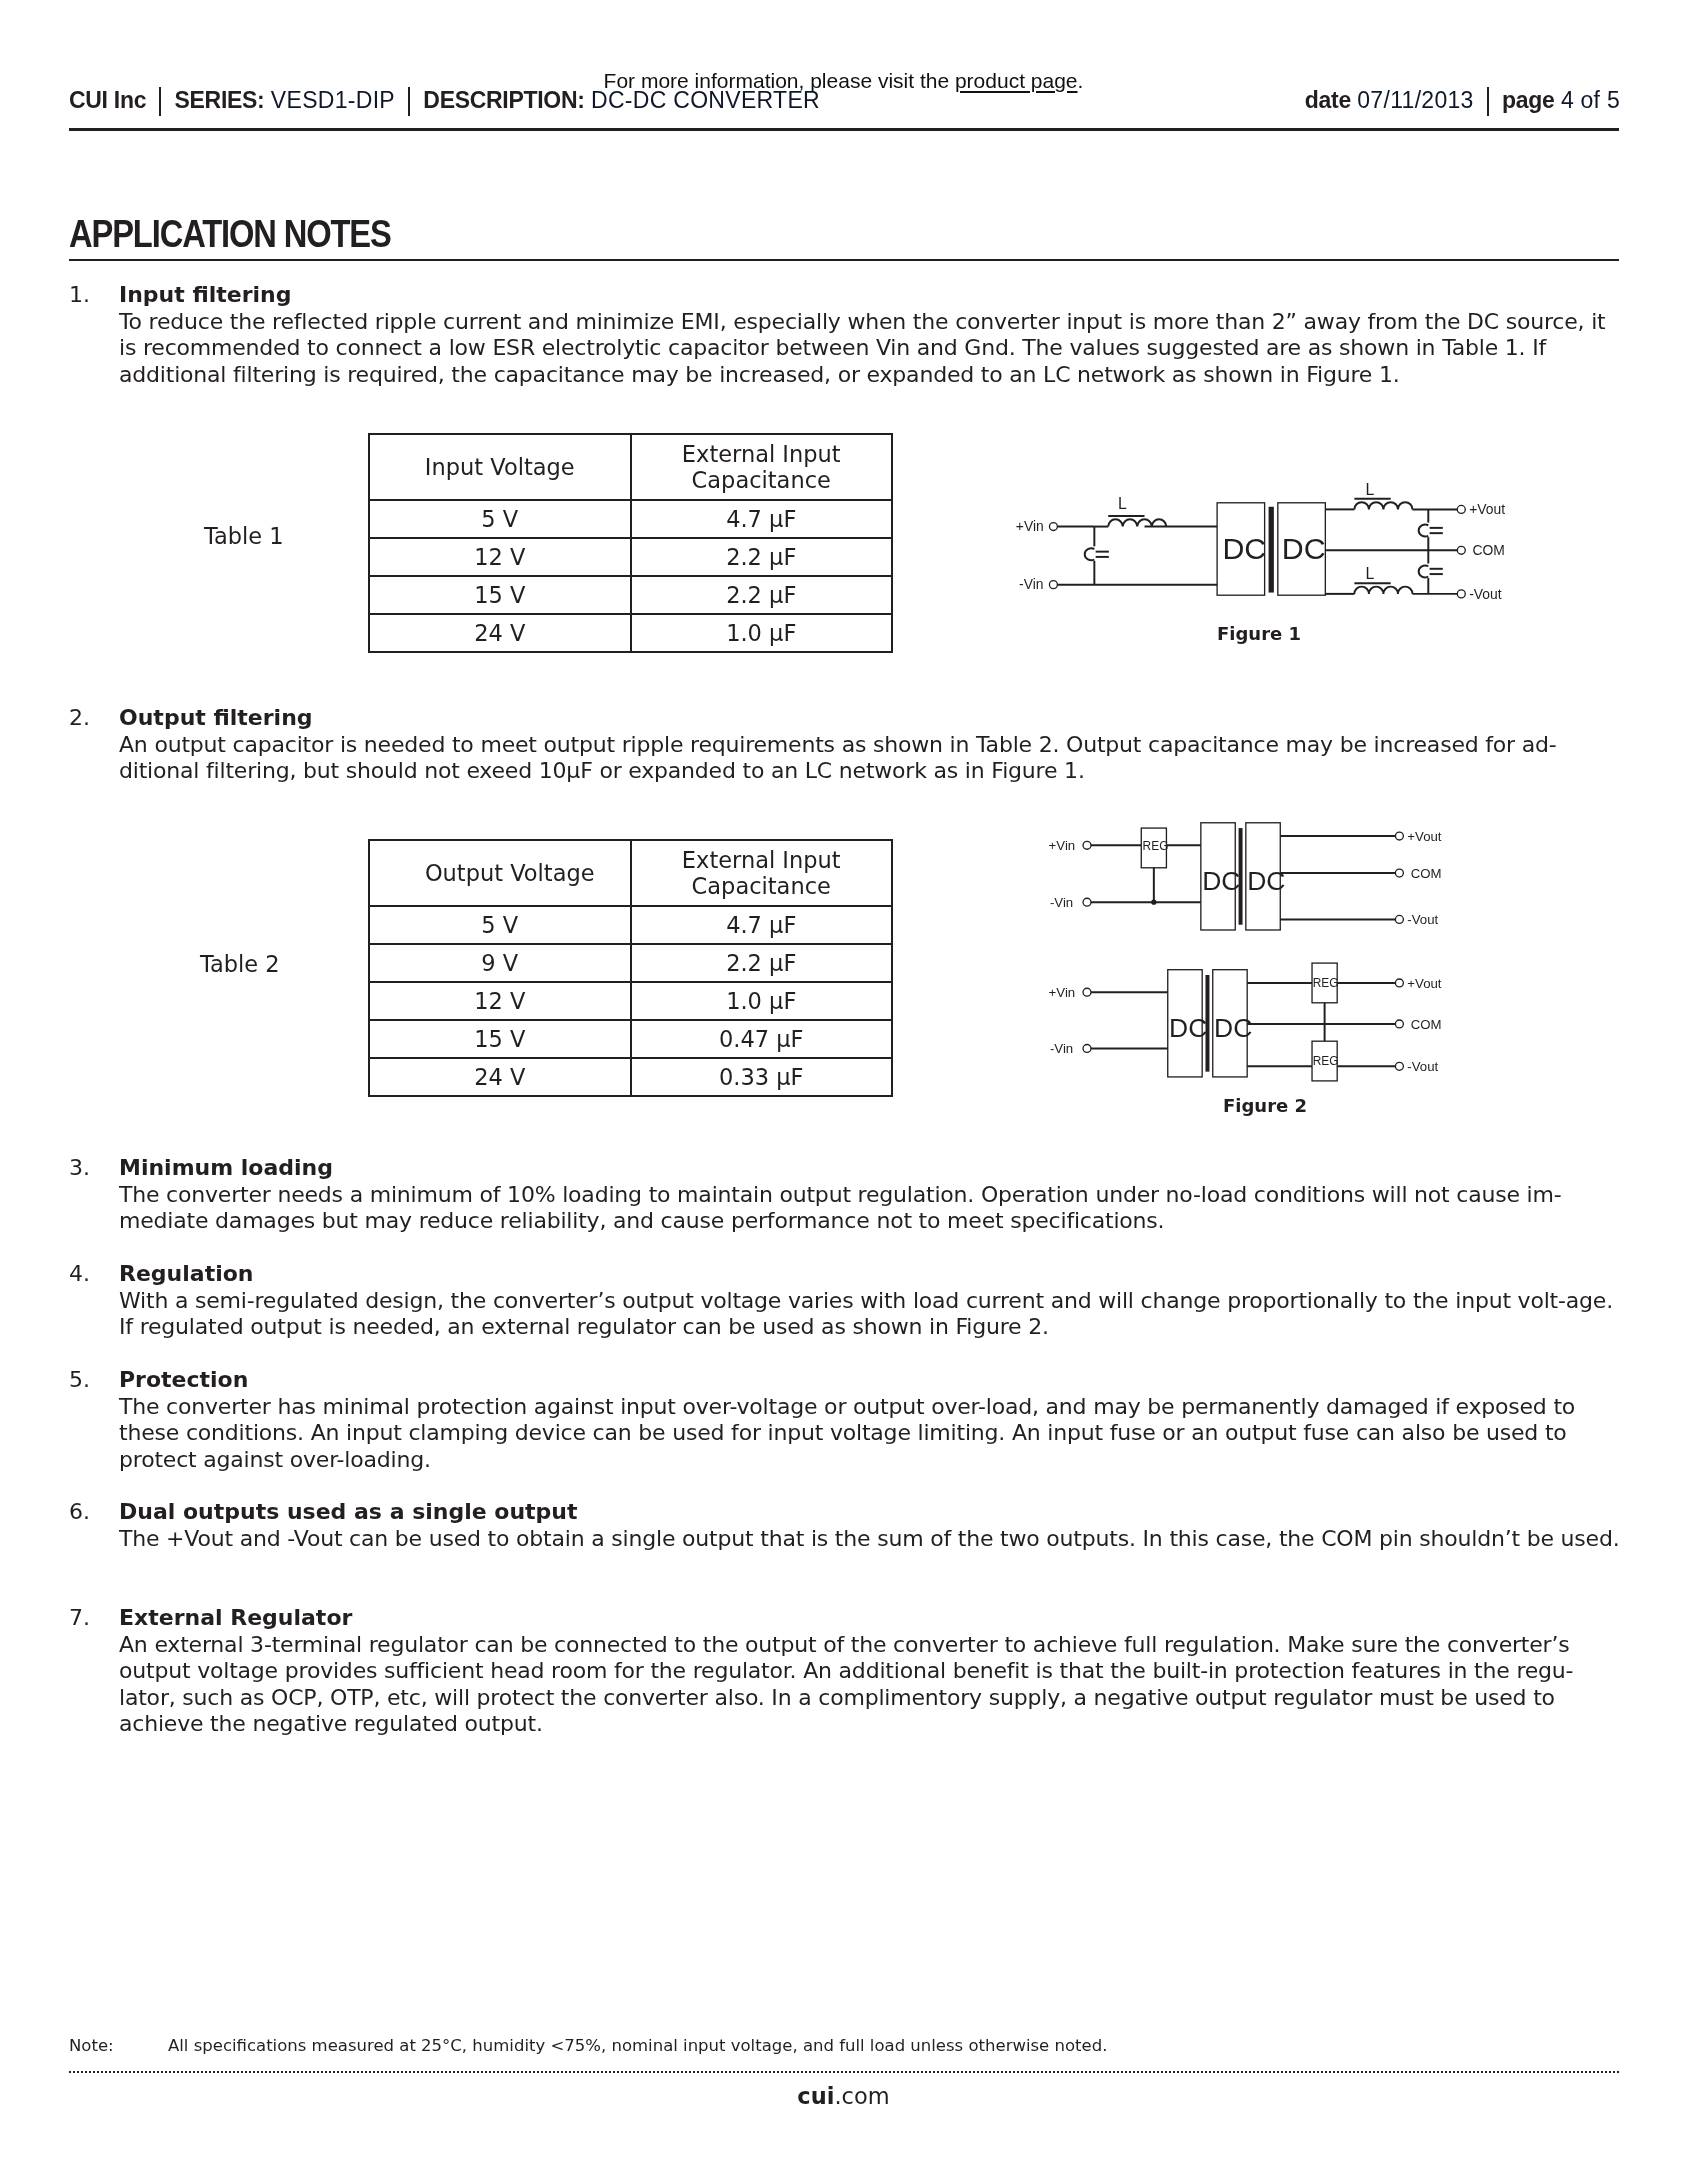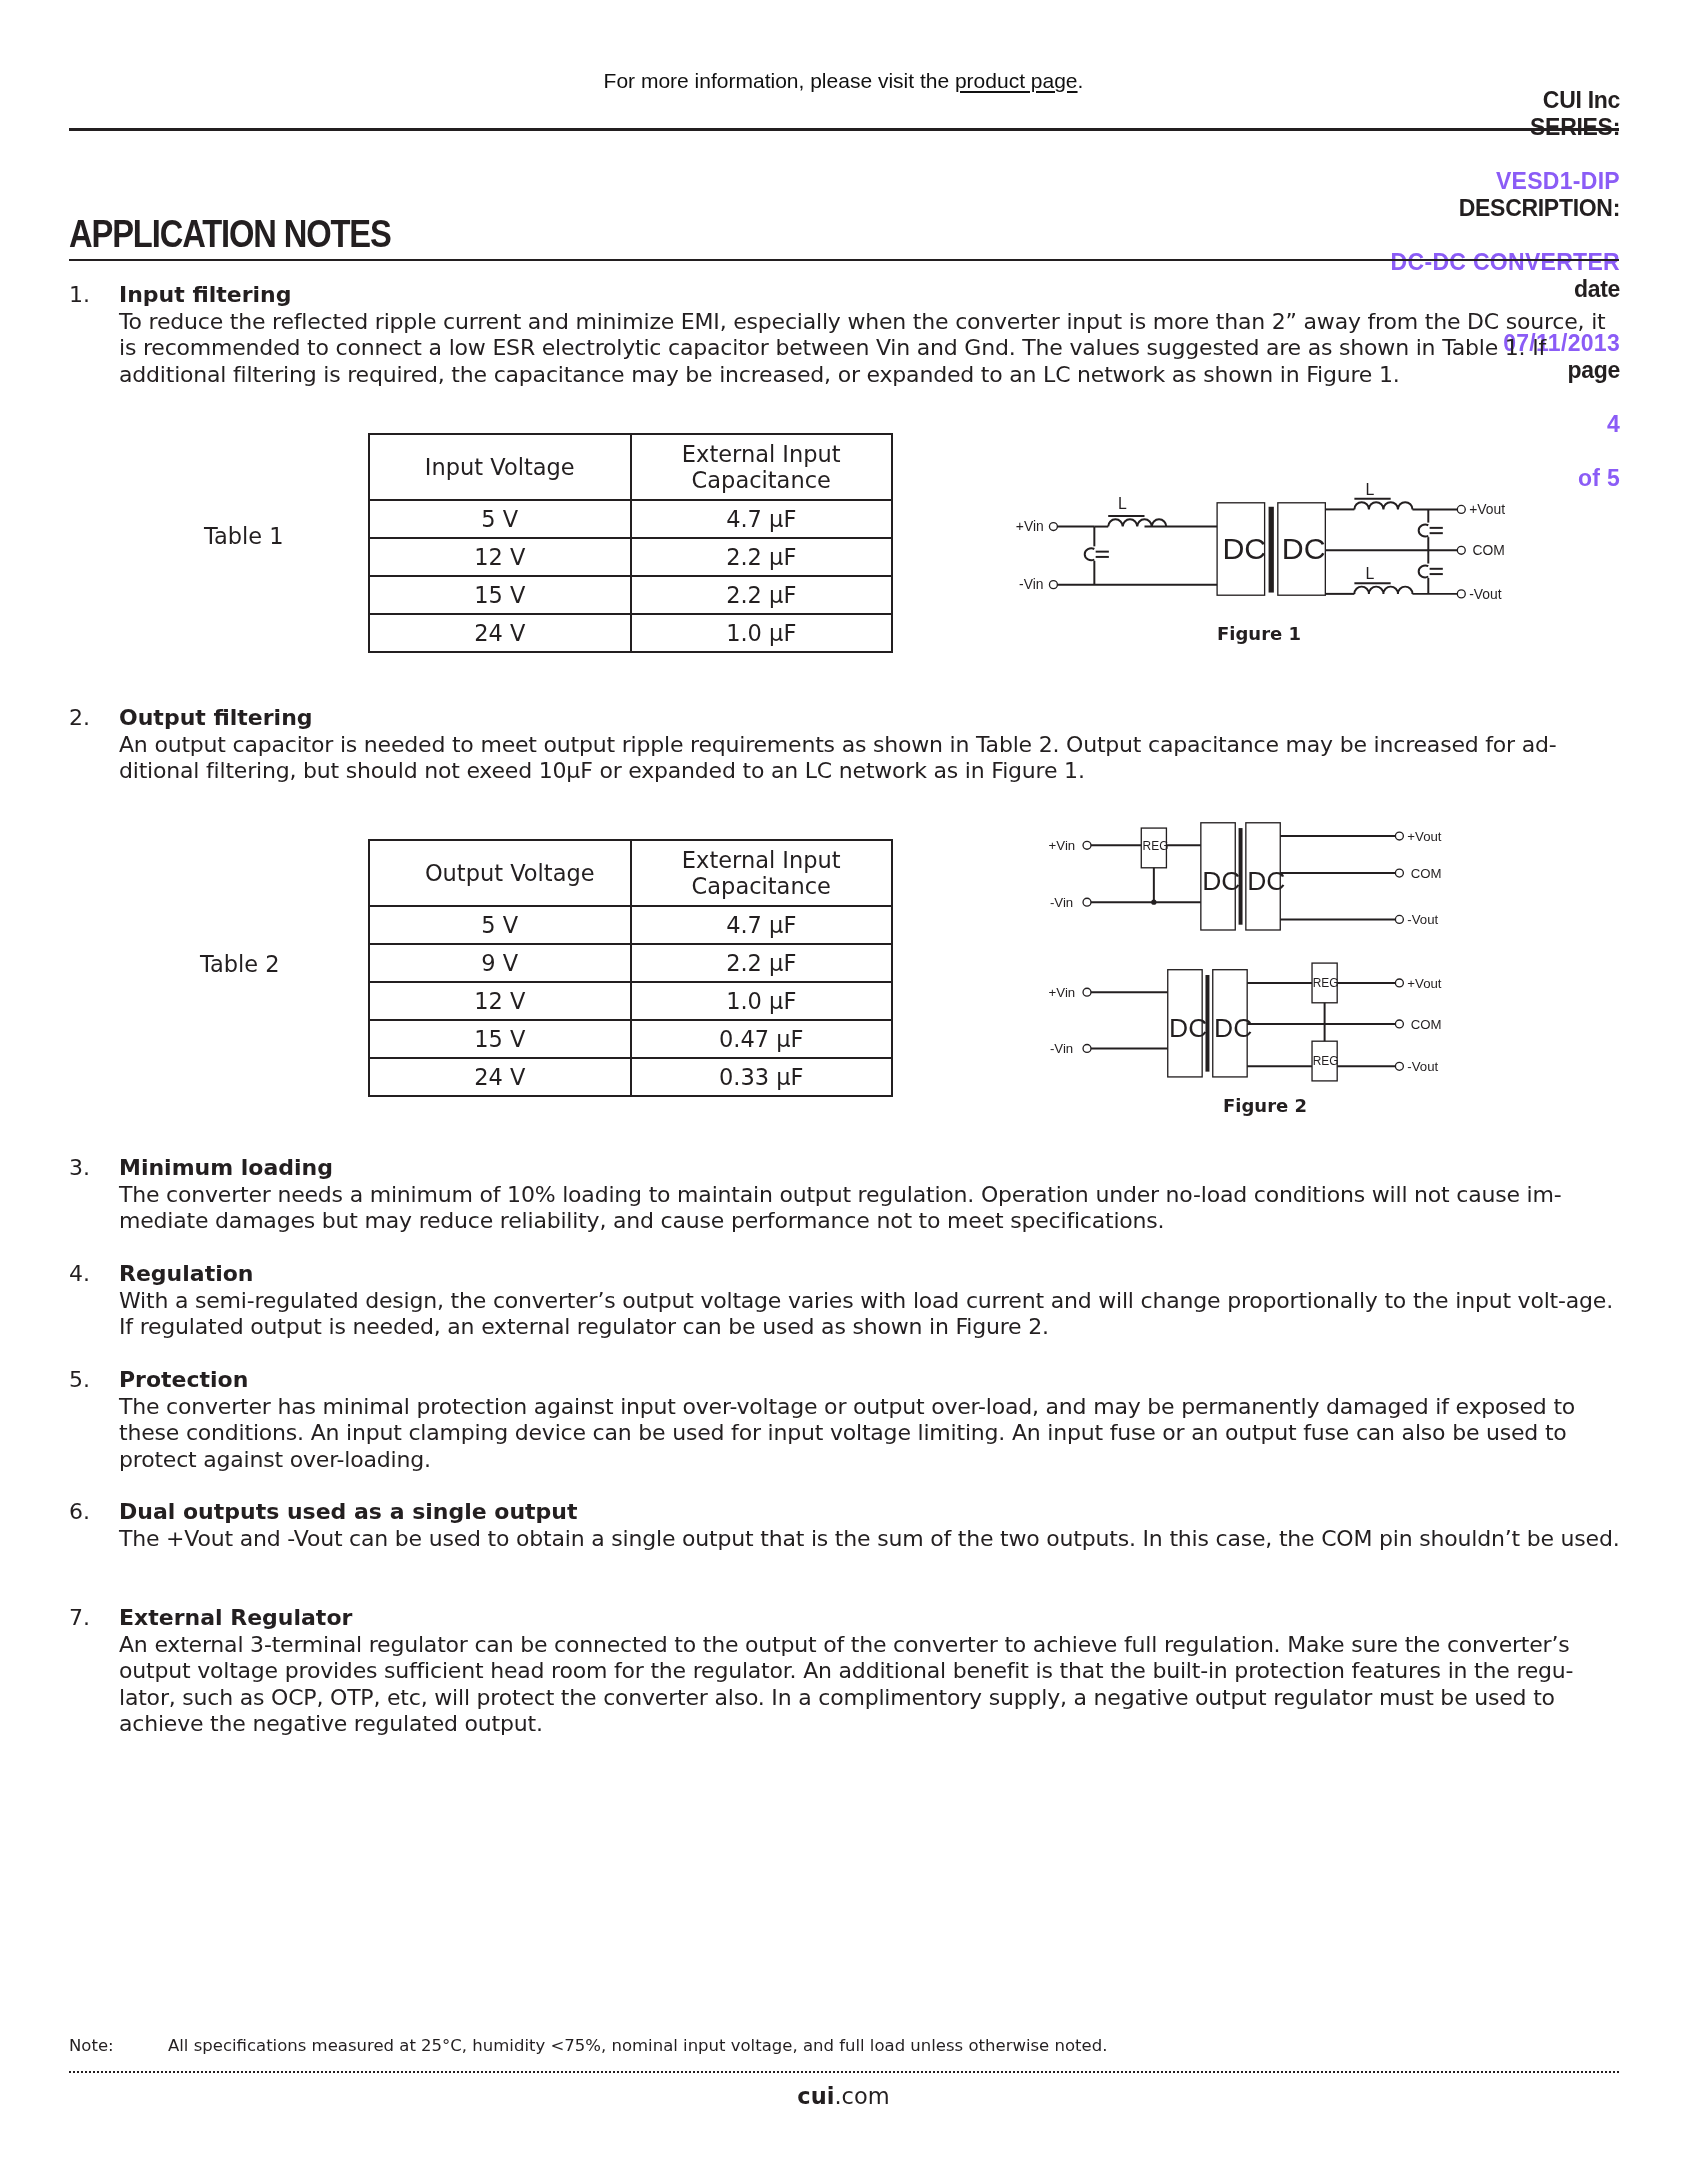--- a/index.html
+++ b/index.html
@@ -3,24 +3,24 @@
 <meta charset="utf-8">
 <style>
   html, body { margin: 0; padding: 0; background: #ffffff; }
   body { width: 1687px; height: 2183px; position: relative; overflow: hidden; color: #231f20;
          font-family: "DejaVu Sans", sans-serif; }
   .abs { position: absolute; }
 
   .topnote { left: 0; width: 1687px; top: 41px; text-align: center; font-family: "Liberation Sans", sans-serif; font-size: 21px; color: #111; margin-top: 28px; }
   .topnote a { color: #111; text-decoration: underline; text-underline-offset: 3.3px; }
 
-  .hdr { left: 69px; right: 67px; top: 87px; height: 33px; display: flex; align-items: flex-end;
-         font-family: "Liberation Sans", sans-serif; font-size: 23px; flex-direction: column; }
+  .hdr { left: 69px; right: 67px; top: 87px; height: 33px; display: flex; align-items: flex-start;
+         font-family: "Liberation Sans", sans-serif; font-size: 23px; }
   .hdr .b { font-weight: bold; letter-spacing: -0.3px; }
-  .hdr .l { font-weight: bold; color: #8b5cf6; letter-spacing: 0.3px; }
+  .hdr .l { font-weight: normal; color: #0f172a; letter-spacing: 0.3px; }
   .hdr .sep { width: 2px; height: 29px; background: #231f20; margin: 0 13.2px; }
   .hdr .spacer { flex: 1; }
   .hdr-rule { left: 69px; width: 1550px; top: 128px; height: 2.6px; background: #231f20; }
 
   .section-title { left: 69px; top: 213px; font-family: "Liberation Sans", sans-serif; font-weight: bold;
                    font-size: 38px; letter-spacing: -1.3px; transform: scaleX(0.86); transform-origin: left; color: #231f20; }
   .section-rule { left: 69px; width: 1550px; top: 259px; height: 2px; background: #231f20; }
 
   .item { left: 69px; width: 1550px; }
   .item .num { position: absolute; left: 0; top: 0; font-size: 22px; }

